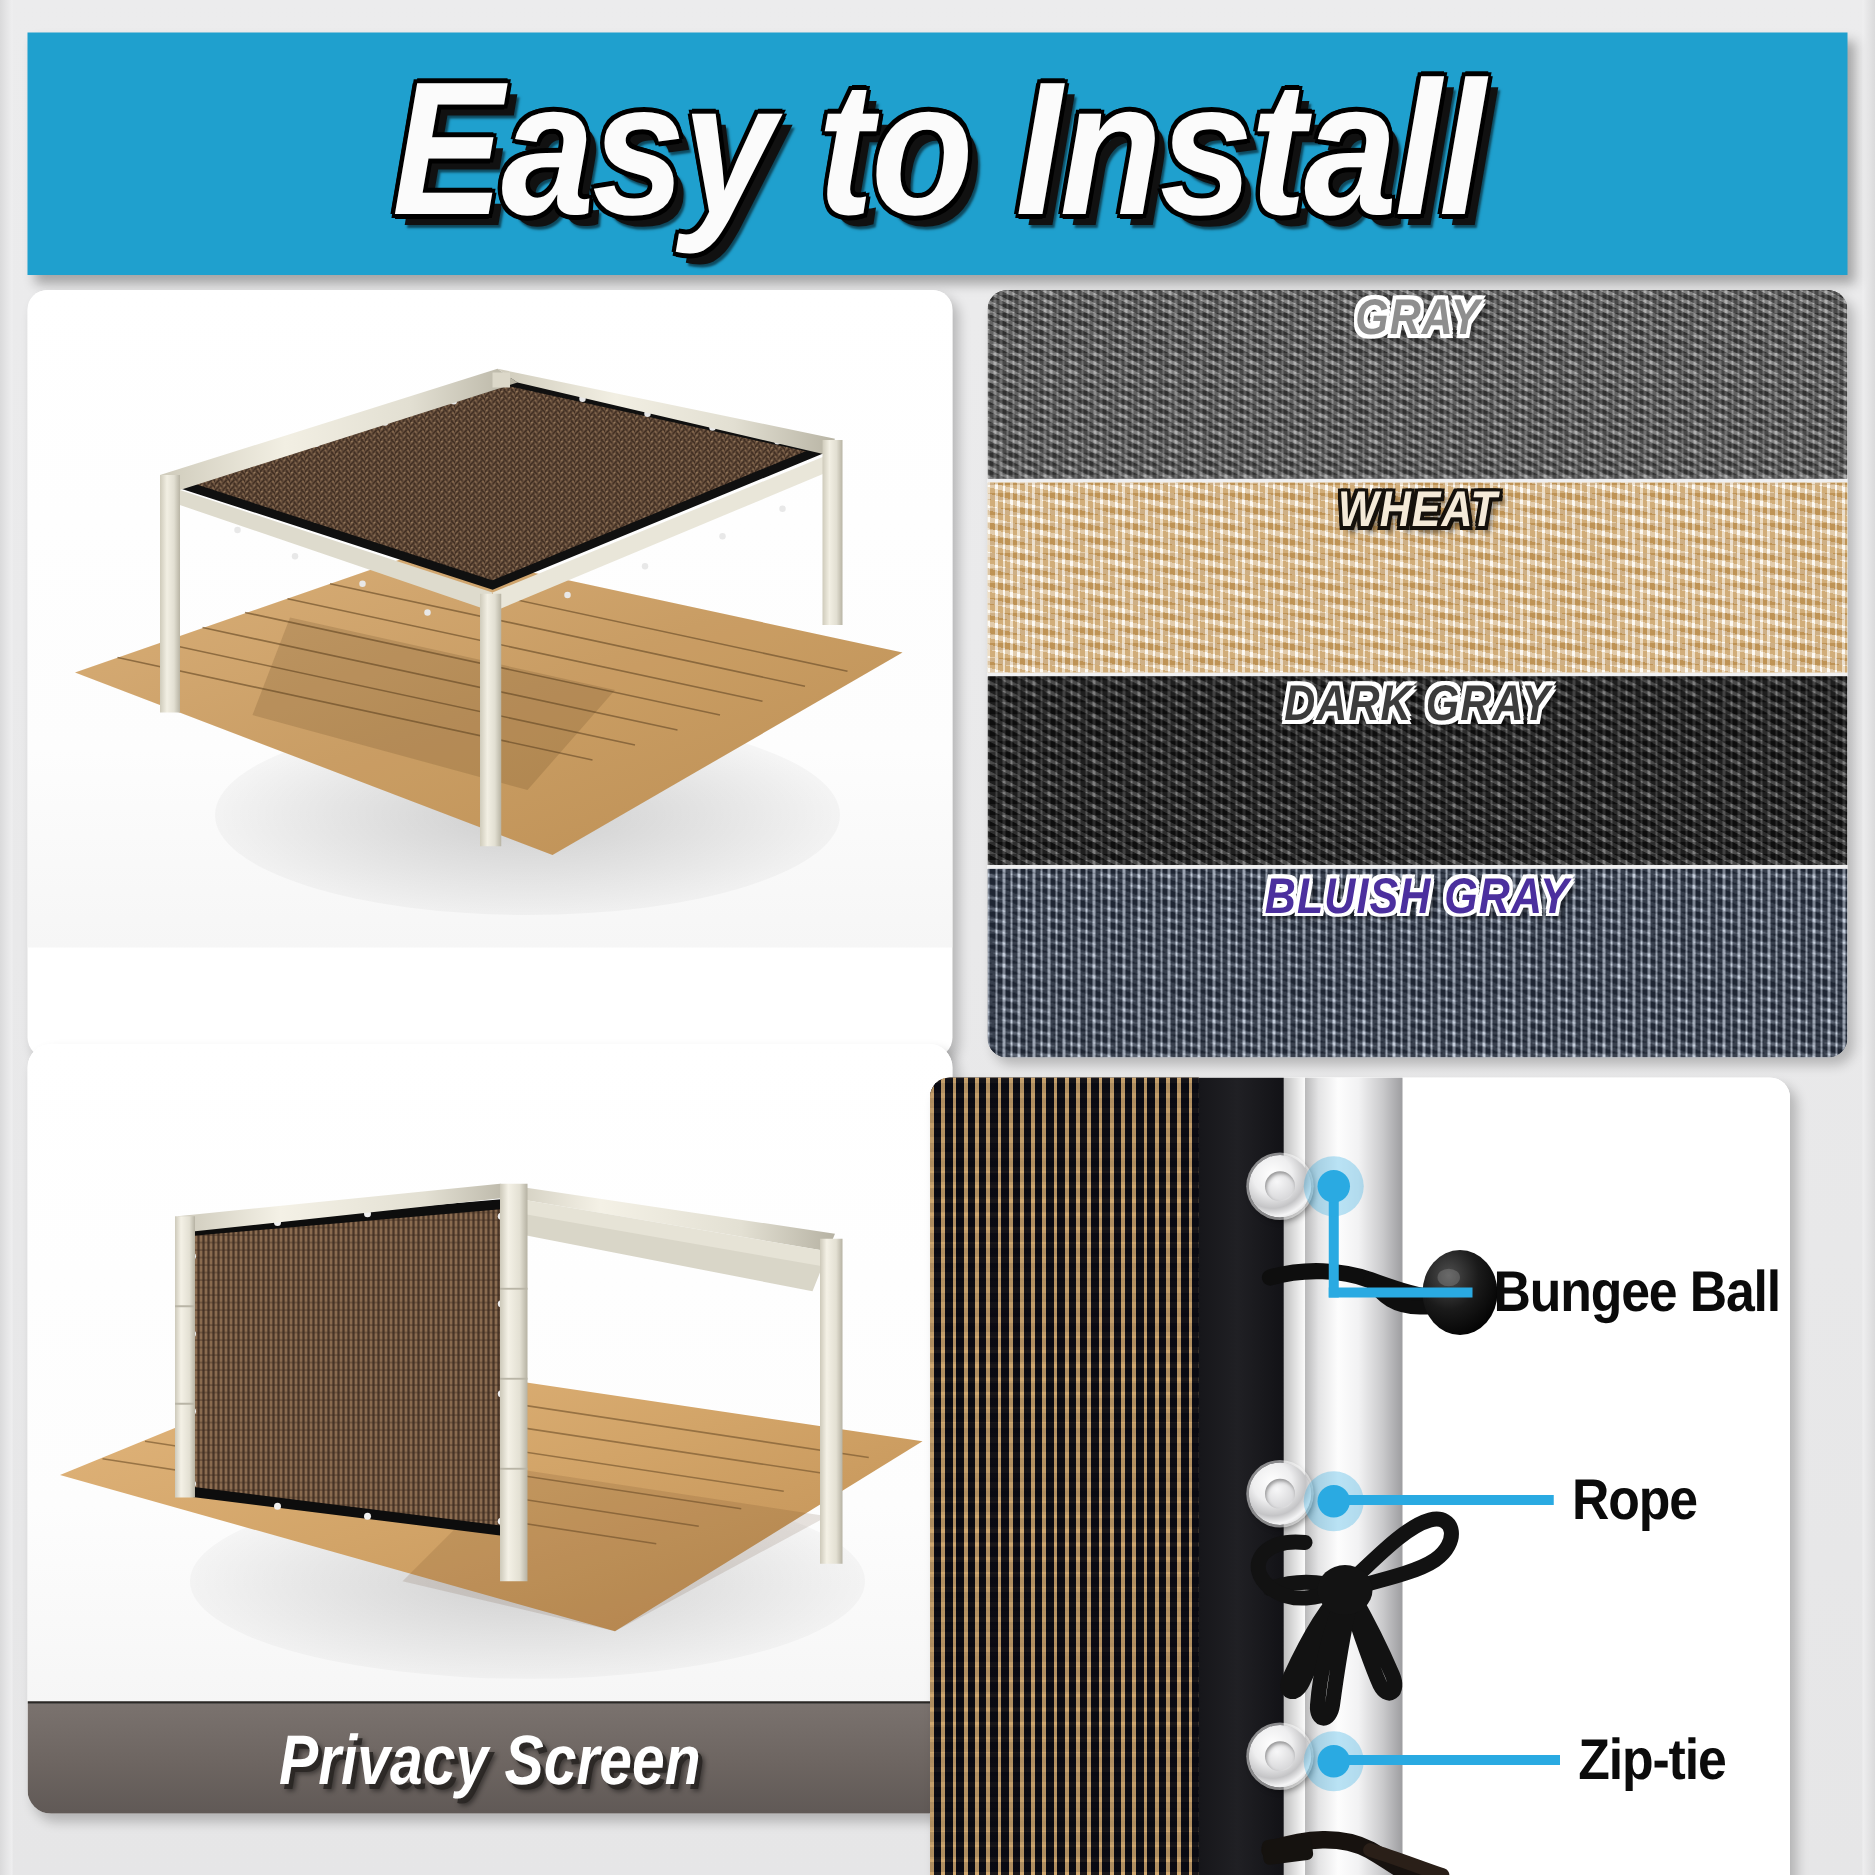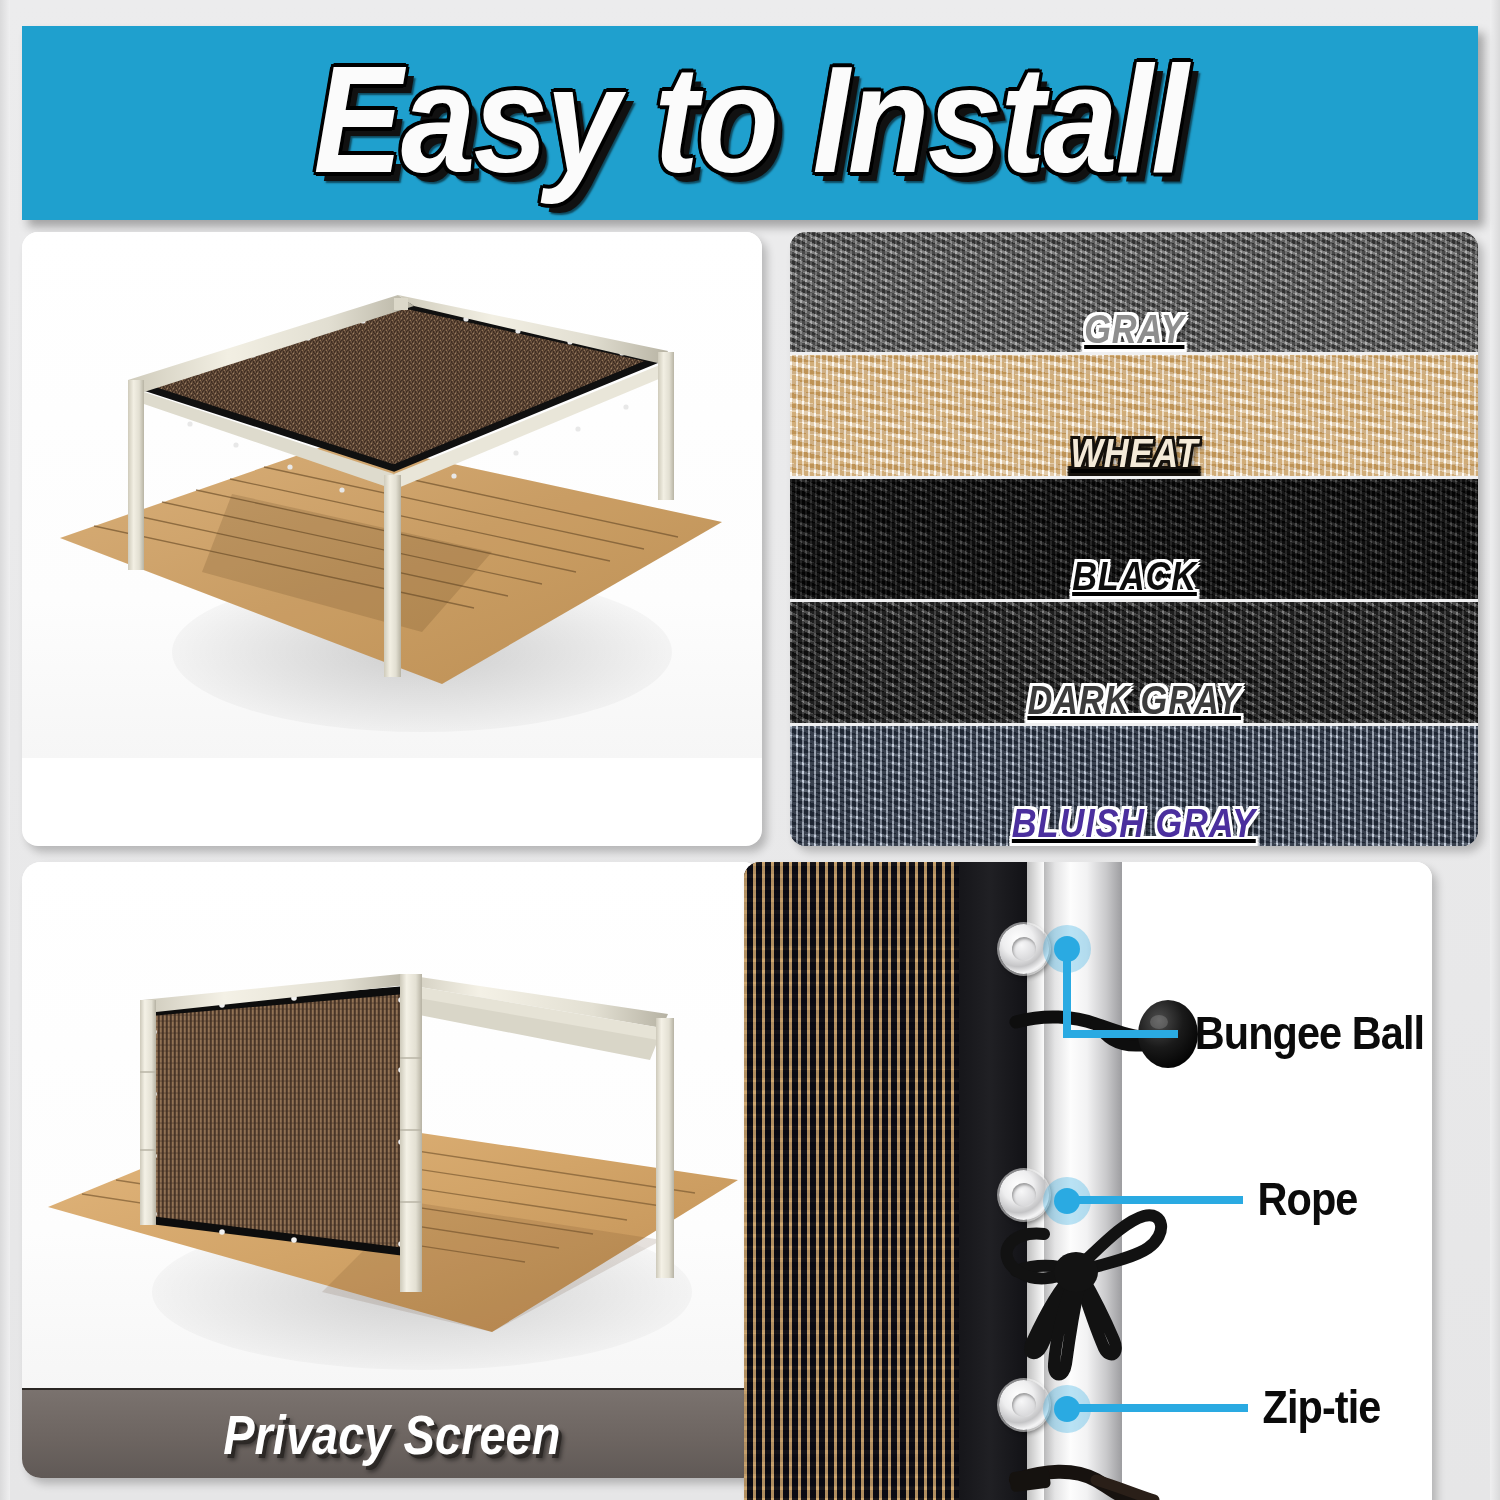--- a/index.html
+++ b/index.html
@@ -38,21 +38,21 @@
       -4px 0 0 #000, 4px 0 0 #000, 0 -4px 0 #000, 0 4px 0 #000,
       9px 9px 0 #111, 11px 11px 2px rgba(0,0,0,.55);
     white-space:nowrap;
   }
 
   
   .panel{position:absolute;border-radius:16px;overflow:hidden;
          box-shadow:5px 6px 9px rgba(0,0,0,.22);}
   .p-tl{left:22px;  top:232px;  width:740px; height:614px;  background:#fff;}
   .p-tr{left:790px; top:232px;  width:688px; height:614px;  background:#fff;}
-  .p-bl{left:22px;  top:862px;  width:740px; height:616px;  background:#fff;border-radius:19px;}
+  .p-bl{left:22px;  top:835px;  width:740px; height:616px;  background:#fff;border-radius:19px;}
   .p-br{left:744px; top:862px;  width:688px; height:760px;  background:#fff;}
 
   .photo{position:relative;width:100%;height:calc(100% - 88px);
          background:linear-gradient(180deg,#ffffff 0%,#fdfdfd 70%,#f6f6f6 100%);
          overflow:hidden;}
   .caption{
     position:absolute;left:0;bottom:0;width:100%;height:88px;
     background:linear-gradient(180deg,#7a726e 0%,#6d6561 55%,#605956 100%);
     display:flex;align-items:center;justify-content:center;
     border-top:2px solid #2a2724;
@@ -62,22 +62,22 @@
     transform:scaleX(.84);white-space:nowrap;letter-spacing:0px;
     text-shadow:4px 4px 0 rgba(40,36,34,.85), 6px 6px 5px rgba(0,0,0,.45);
   }
 
   
   .illus{position:absolute;inset:0;}
 
   
   .swatch-wrap{position:absolute;inset:0;display:flex;flex-direction:column;}
   .swatch{
-    position:relative;flex:1 1 0;display:flex;align-items:flex-end;justify-content:center;
-    border-bottom:3px solid #f0f0f1;overflow:hidden;text-decoration:underline;
+    position:relative;flex:1 1 0;display:flex;align-items:flex-start;justify-content:center;
+    border-bottom:3px solid #f0f0f1;overflow:hidden;
   }
   .swatch:last-child{border-bottom:none;}
   .swatch .tex{position:absolute;inset:0;}
   .swatch .lbl{
     position:relative;z-index:3;
     font-weight:bold;font-style:italic;font-size:40px;
     transform:scaleX(.86);white-space:nowrap;letter-spacing:1px;
   }
 
   
@@ -211,28 +211,20 @@
 
       <div class="swatch">
         <div class="tex" style="background:
                repeating-linear-gradient(90deg,rgba(255,255,255,.45) 0 2px,rgba(186,140,78,.40) 2px 6px),
                repeating-linear-gradient(0deg,rgba(255,255,255,.30) 0 6px,rgba(160,118,62,.35) 6px 12px),
                repeating-linear-gradient(14deg,#fbf2e2 0 4px,#d3a969 4px 9px),
                #e8cfa4;"></div>
         <span class="lbl" style="color:#f4ead8;text-shadow:-3px 0 0 #15110c,3px 0 0 #15110c,0 -3px 0 #15110c,0 3px 0 #15110c,-3px -3px 0 #15110c,3px -3px 0 #15110c,-3px 3px 0 #15110c,3px 3px 0 #15110c,5px 5px 5px rgba(0,0,0,.45);">WHEAT</span>
       </div>
 
-      <div class="swatch">
-        <div class="tex" style="background:
-               repeating-linear-gradient(90deg,rgba(255,255,255,.07) 0 2px,rgba(0,0,0,.4) 2px 5px),
-               repeating-linear-gradient(0deg,rgba(255,255,255,.05) 0 4px,rgba(0,0,0,.35) 4px 9px),
-               repeating-linear-gradient(24deg,#353535 0 3px,#080808 3px 8px),
-               #141414;"></div>
-        <span class="lbl" style="color:#0d0d0d;text-shadow:-3px 0 0 #fff,3px 0 0 #fff,0 -3px 0 #fff,0 3px 0 #fff,-3px -3px 0 #fff,3px -3px 0 #fff,-3px 3px 0 #fff,3px 3px 0 #fff,5px 5px 5px rgba(0,0,0,.5);">BLACK</span>
-      </div>
 
 
       <div class="swatch">
         <div class="tex" style="background:
                repeating-linear-gradient(90deg,rgba(255,255,255,.10) 0 2px,rgba(0,0,0,.34) 2px 6px),
                repeating-linear-gradient(0deg,rgba(255,255,255,.08) 0 4px,rgba(0,0,0,.3) 4px 9px),
                repeating-linear-gradient(28deg,#646464 0 3px,#1b1b1b 3px 8px),
                #3a3a3a;"></div>
         <span class="lbl" style="color:#3c3c3c;text-shadow:-3px 0 0 #fff,3px 0 0 #fff,0 -3px 0 #fff,0 3px 0 #fff,-3px -3px 0 #fff,3px -3px 0 #fff,-3px 3px 0 #fff,3px 3px 0 #fff,5px 5px 5px rgba(0,0,0,.5);">DARK GRAY</span>
       </div>

